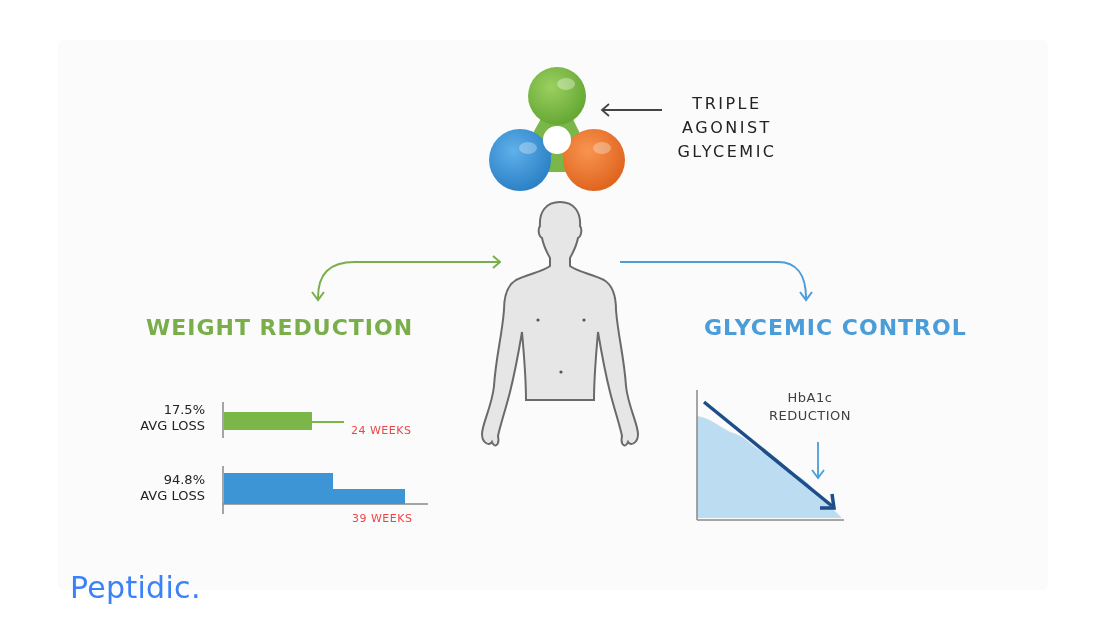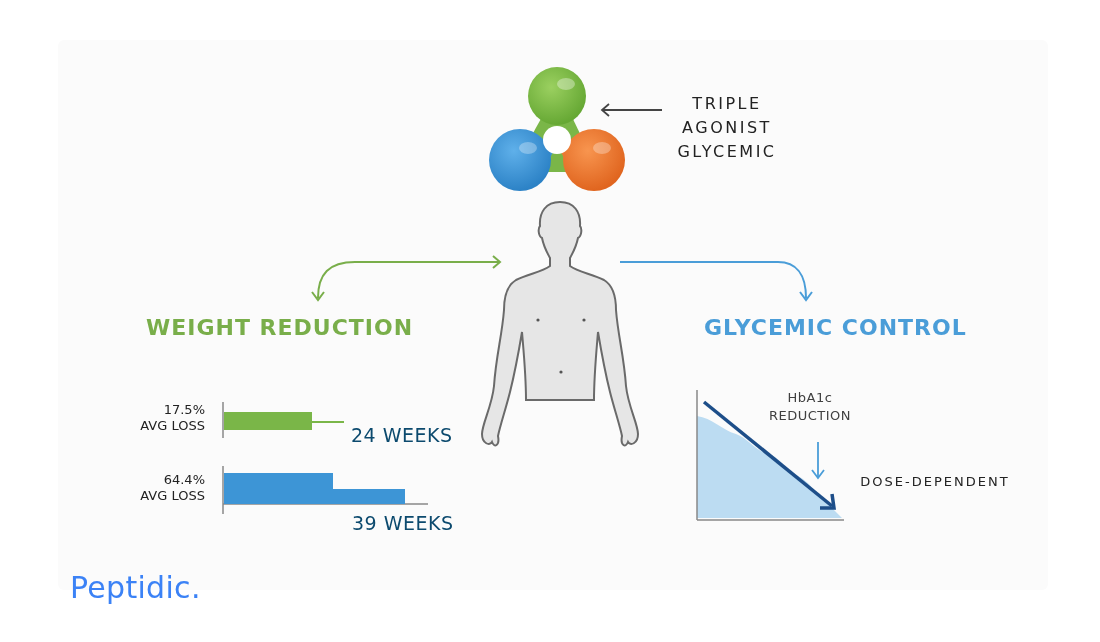--- a/index.html
+++ b/index.html
@@ -4,21 +4,21 @@
 <style>
   html,body{margin:0;padding:0;}
   body{width:1100px;height:642px;background:#ffffff;position:relative;overflow:hidden;font-family:"DejaVu Sans","Liberation Sans",sans-serif;}
   .panel{position:absolute;left:58px;top:40px;width:990px;height:550px;background:#fbfbfb;border-radius:6px;}
   .abs{position:absolute;}
   .mech-label{left:652px;top:92px;width:150px;text-align:center;font-size:16px;letter-spacing:2.5px;line-height:24px;color:#222;}
   .section-title{font-weight:bold;font-size:22px;letter-spacing:1px;}
   .wr-title{left:146px;top:315px;color:#79ae4a;}
   .gc-title{left:704px;top:315px;color:#4a9dd8;}
   .bar-label{font-size:13px;line-height:16px;color:#222;text-align:right;width:90px;}
-  .wk{font-size:19px;color:#0c4a6e;letter-spacing:0.5px;}
+  .wk{font-size:11px;color:#ef4444;letter-spacing:0.5px;}
   .hb{left:750px;top:389px;width:120px;text-align:center;color:#404040;font-size:13px;line-height:18px;letter-spacing:0.5px;}
   .dd{left:840px;top:472px;width:190px;text-align:center;font-size:13px;line-height:20px;letter-spacing:2px;color:#222;}
   .brand{left:70px;top:570px;font-size:30px;color:#3b82f6;letter-spacing:0.3px;}
 </style>
 </head>
 <body>
 
 <div class="panel"></div>
 
 <svg class="abs" style="left:484px;top:62px" width="150" height="140">
@@ -78,21 +78,21 @@
 </svg>
 
 <div class="abs section-title wr-title">WEIGHT REDUCTION</div>
 <div class="abs section-title gc-title">GLYCEMIC CONTROL</div>
 
 <div class="abs bar-label" style="left:115px;top:402px">
   <div>17.5%</div>
   <div>AVG LOSS</div>
 </div>
 <div class="abs bar-label" style="left:115px;top:472px">
-  <div>64.4%</div>
+  <div>94.8%</div>
   <div>AVG LOSS</div>
 </div>
 
 <svg class="abs" style="left:220px;top:400px" width="215" height="118">
   <line x1="3" y1="2" x2="3" y2="38" stroke="#888" stroke-width="1.5"></line>
   <rect x="4" y="12" width="88" height="18" fill="#7ab648"></rect>
   <line x1="92" y1="22" x2="124" y2="22" stroke="#7ab648" stroke-width="2"></line>
   <line x1="3" y1="66" x2="3" y2="114" stroke="#888" stroke-width="1.5"></line>
   <line x1="3" y1="104" x2="208" y2="104" stroke="#888" stroke-width="1.5"></line>
   <path d="M4 73 L113 73 L113 89 L185 89 L185 104 L4 104 Z" fill="#3d95d6"></path>
@@ -107,16 +107,15 @@
   <line x1="12" y1="14" x2="140" y2="118" stroke="#1d4e89" stroke-width="3.5"></line>
   <polyline points="128,120 142,120 140,106" fill="none" stroke="#1d4e89" stroke-width="3.5"></polyline>
   <line x1="126" y1="54" x2="126" y2="90" stroke="#4a9dd8" stroke-width="1.8"></line>
   <polyline points="120,82 126,90 132,82" fill="none" stroke="#4a9dd8" stroke-width="1.8"></polyline>
 </svg>
 <div class="abs hb">
   <div>HbA1c</div>
   <div>REDUCTION</div>
 </div>
 <div class="abs dd">
-  <div>DOSE-DEPENDENT</div>
 </div>
 
 <div class="abs brand">Peptidic.</div>
 
 </body></html>

